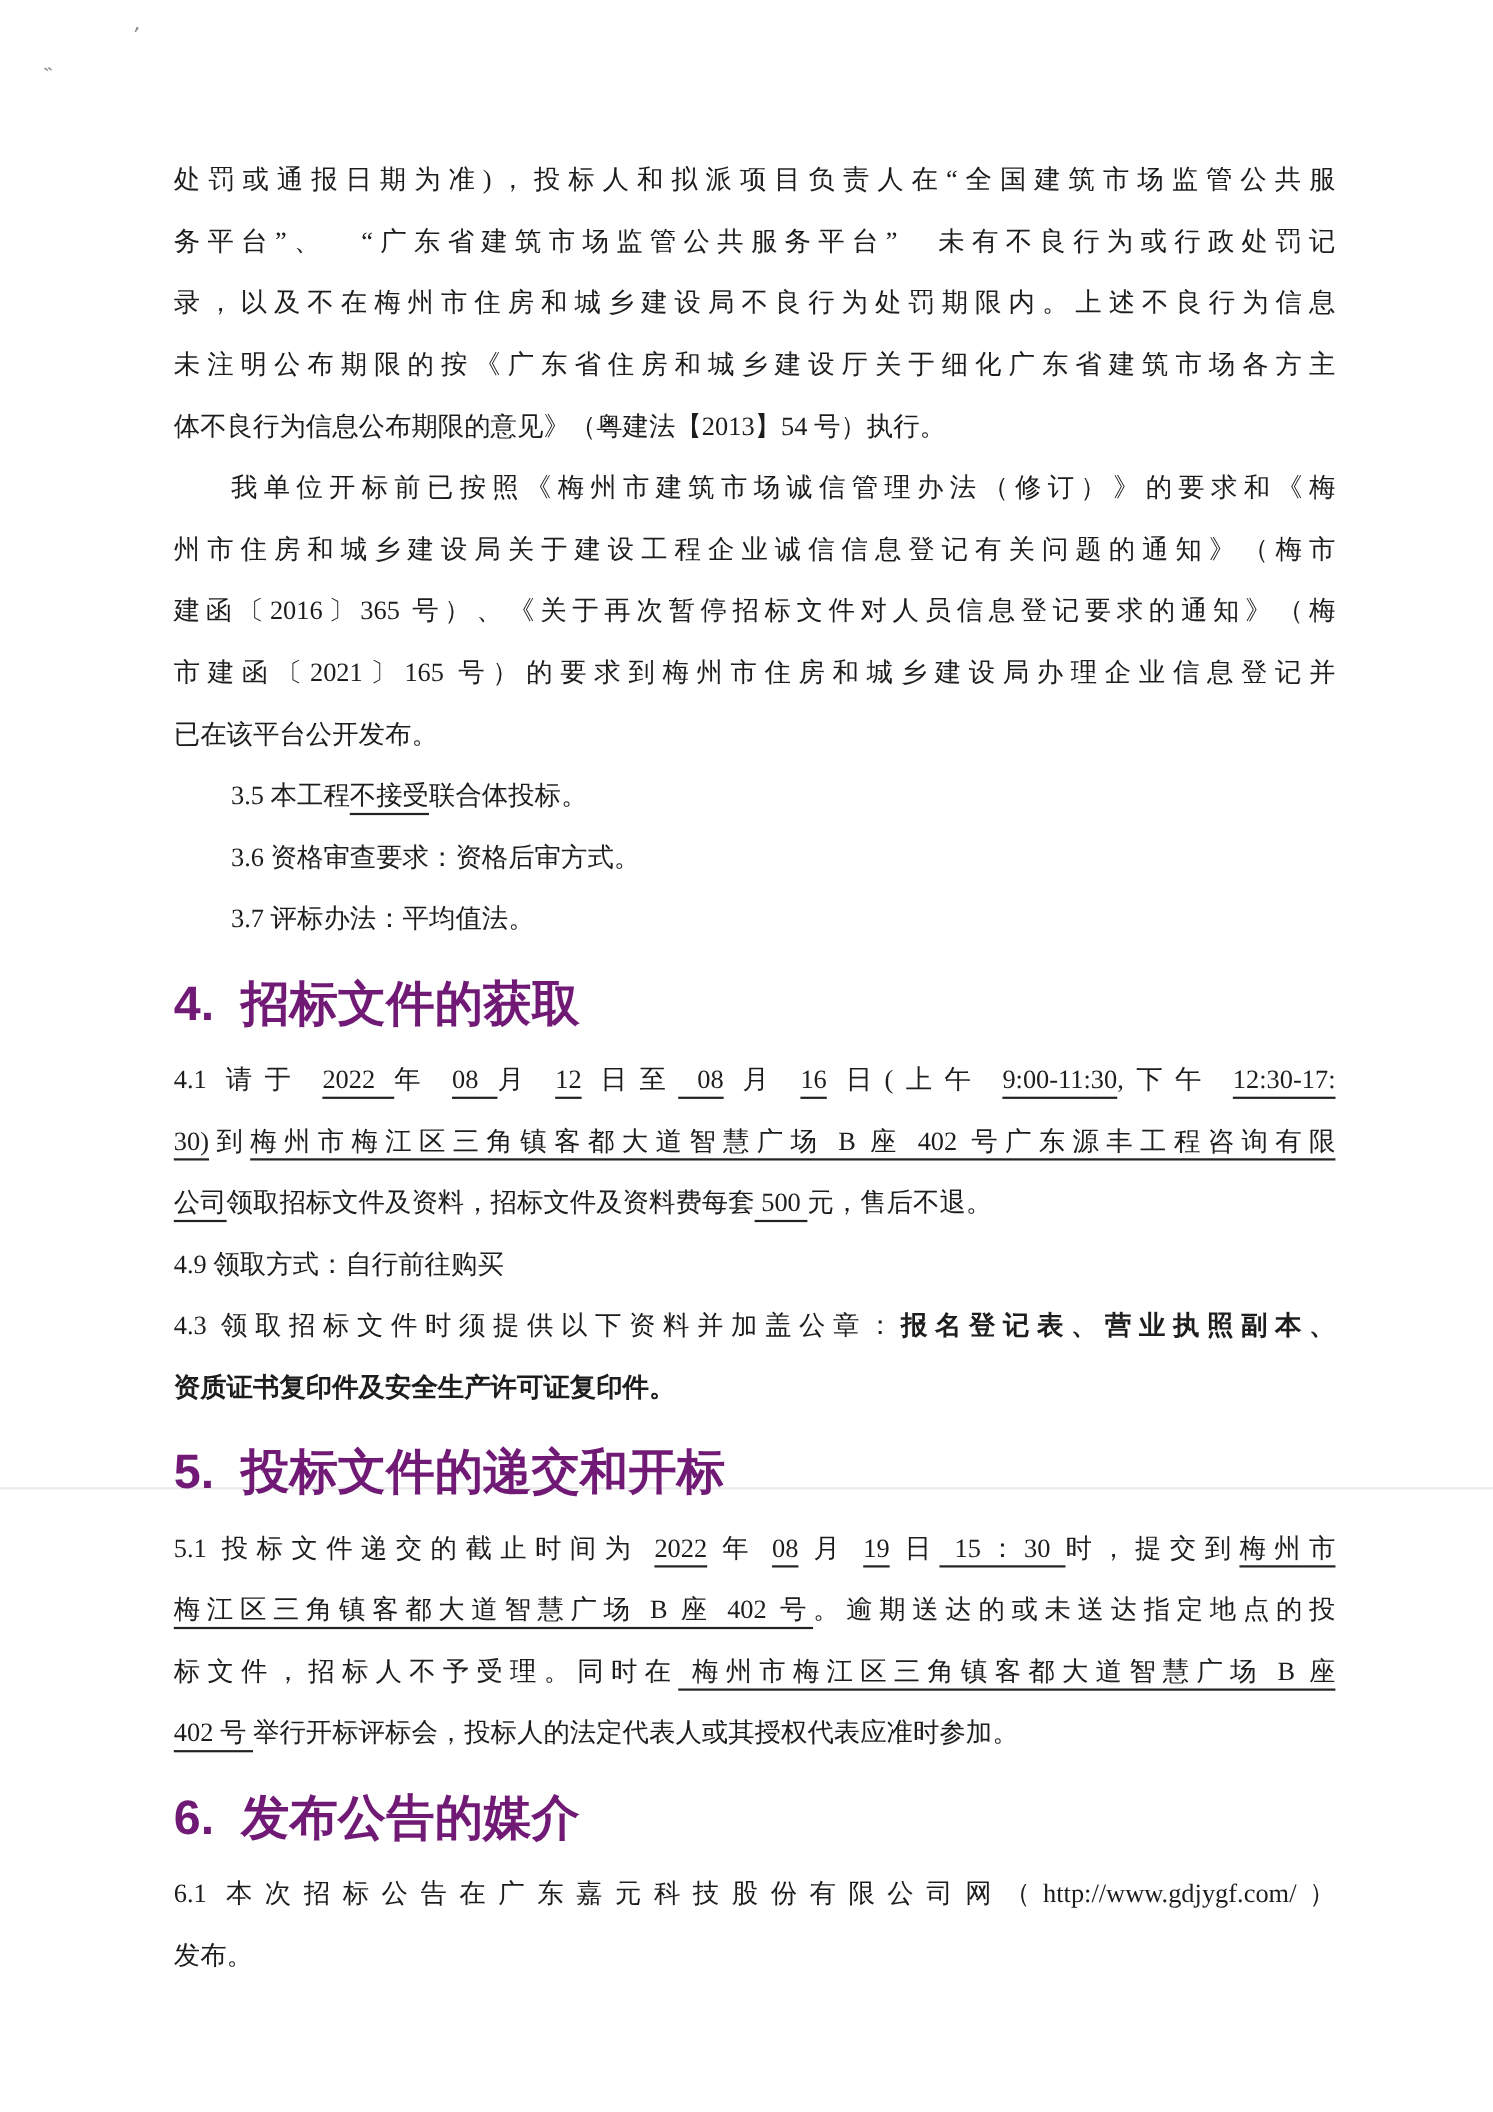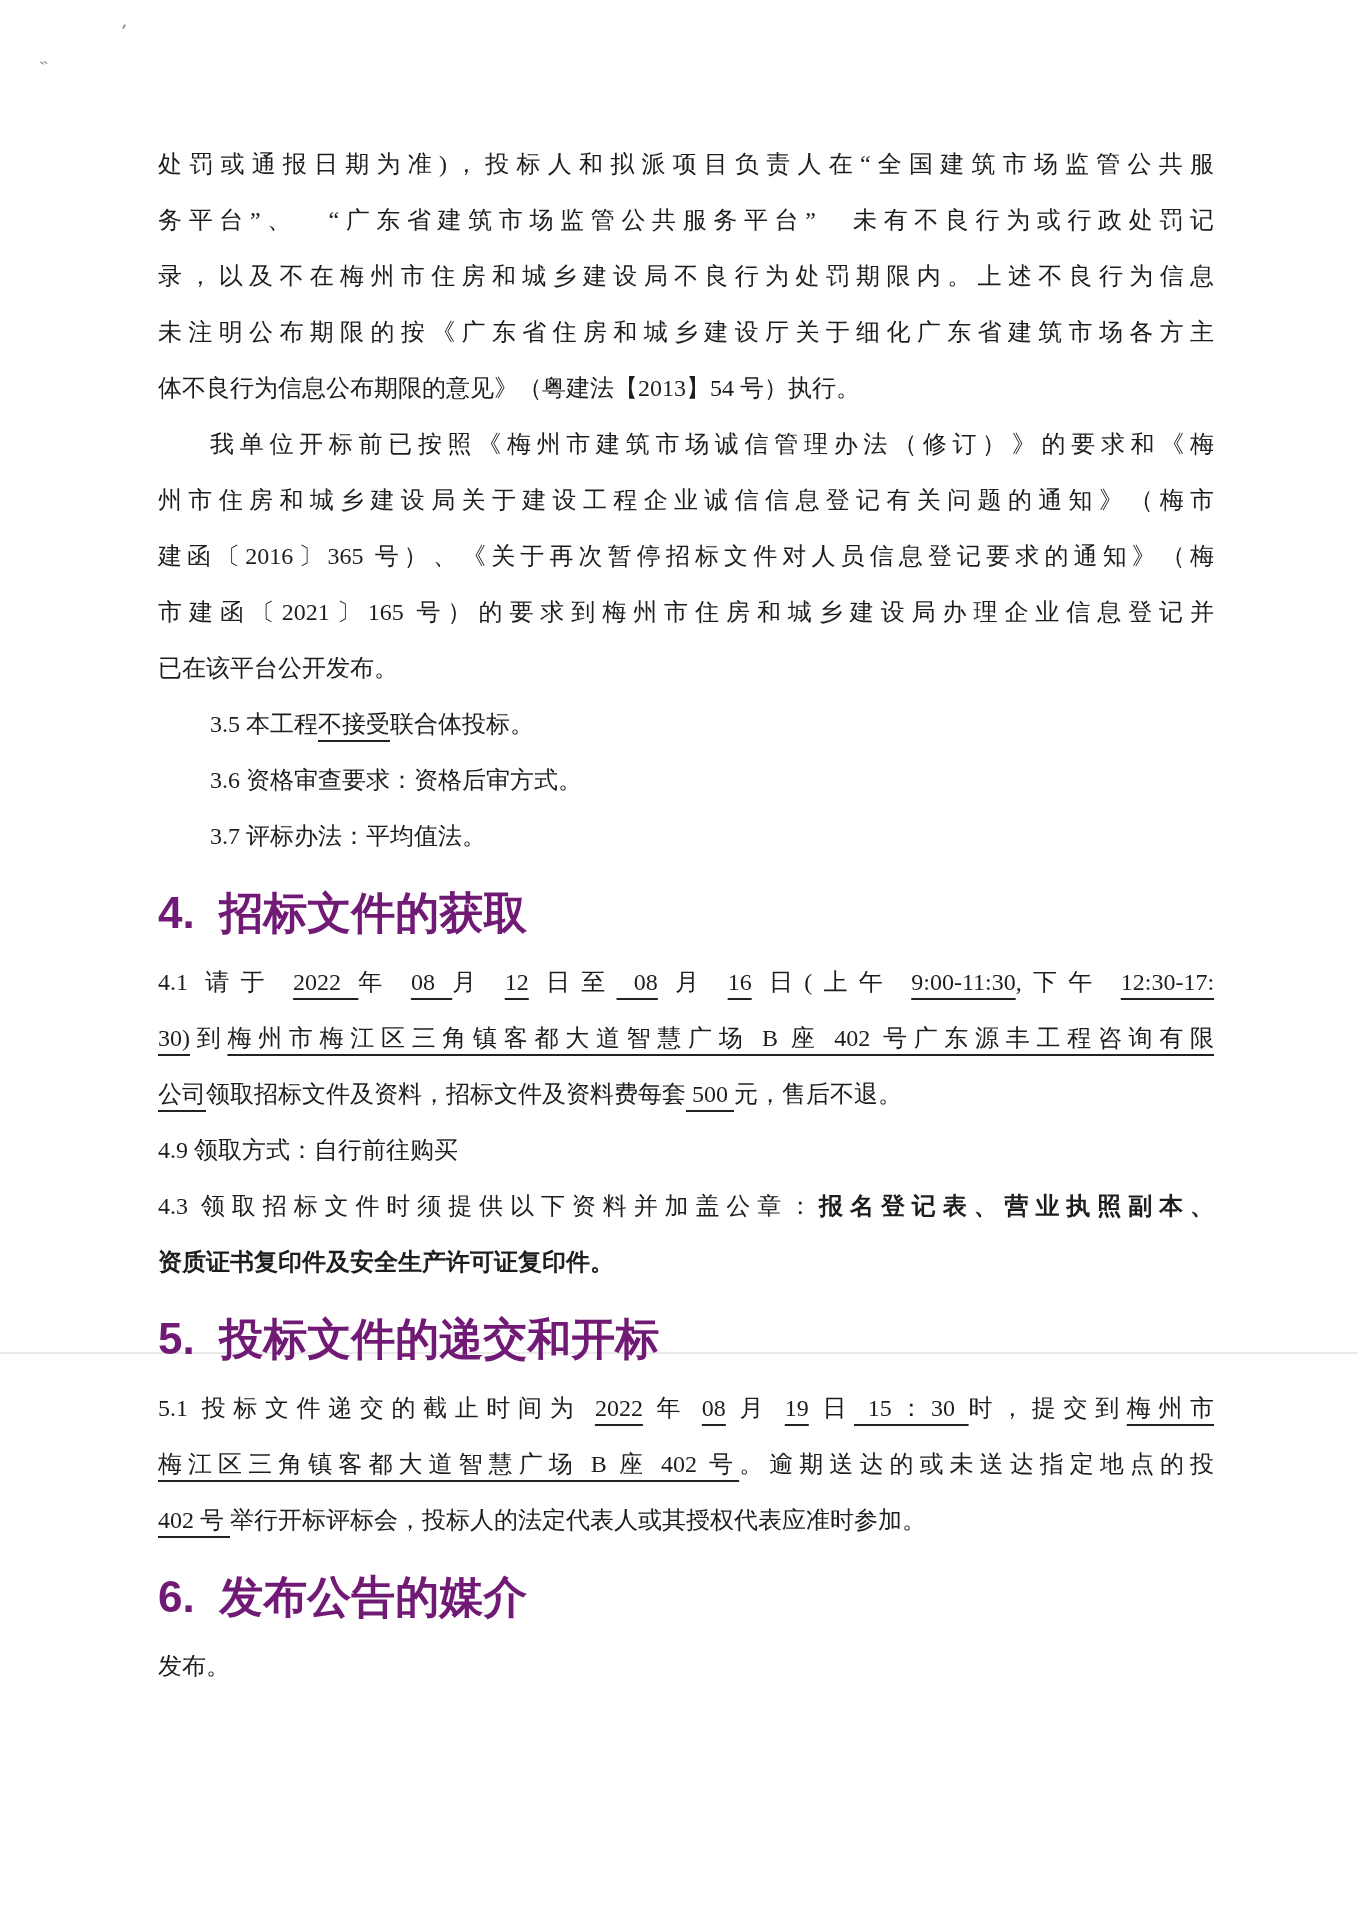--- a/index.html
+++ b/index.html
@@ -102,22 +102,24 @@
       <div class="line"><span>4.9 领取方式：自行前往购买</span></div>
     </div>
     <div class="block para">
       <div class="line fill"><span>4.3 领取招标文件时须提供以下资料并加盖公章：</span><span class="b">报名登记表、营业执照副本、</span></div>
       <div class="line"><span class="b">资质证书复印件及安全生产许可证复印件。</span></div>
     </div>
     <div class="block heading">5.&nbsp; 投标文件的递交和开标</div>
     <div class="block para">
       <div class="line fill"><span>5.1 投标文件递交的截止时间为 </span><span class="u">2022</span><span> 年 </span><span class="u">08</span><span> 月 </span><span class="u">19</span><span> 日</span><span class="u"> 15：30 </span><span>时，提交到</span><span class="u">梅州市</span></div>
       <div class="line fill"><span class="u">梅江区三角镇客都大道智慧广场 B 座 402 号</span><span>。逾期送达的或未送达指定地点的投</span></div>
+      <div class="line fill"><span>标文件，招标人不予受理。同时在</span><span class="u"> 梅州市梅江区三角镇客都大道智慧广场 B 座</span></div>
       <div class="line"><span class="u">402 号 </span><span>举行开标评标会，投标人的法定代表人或其授权代表应准时参加。</span></div>
     </div>
     <div class="block heading">6.&nbsp; 发布公告的媒介</div>
     <div class="block para">
+      <div class="line fill"><span>6.1 本次招标公告在广东嘉元科技股份有限公司网（http://www.gdjygf.com/）</span></div>
       <div class="line"><span>发布。</span></div>
     </div>
   </div>
 
 <div class="scan-mark" style="left: 120px; top: 20px; transform: rotate(10deg);">’</div>
 <div class="scan-mark" style="left: 40px; top: 48px; transform: rotate(-8deg);">˵</div>
 
 </body></html>

